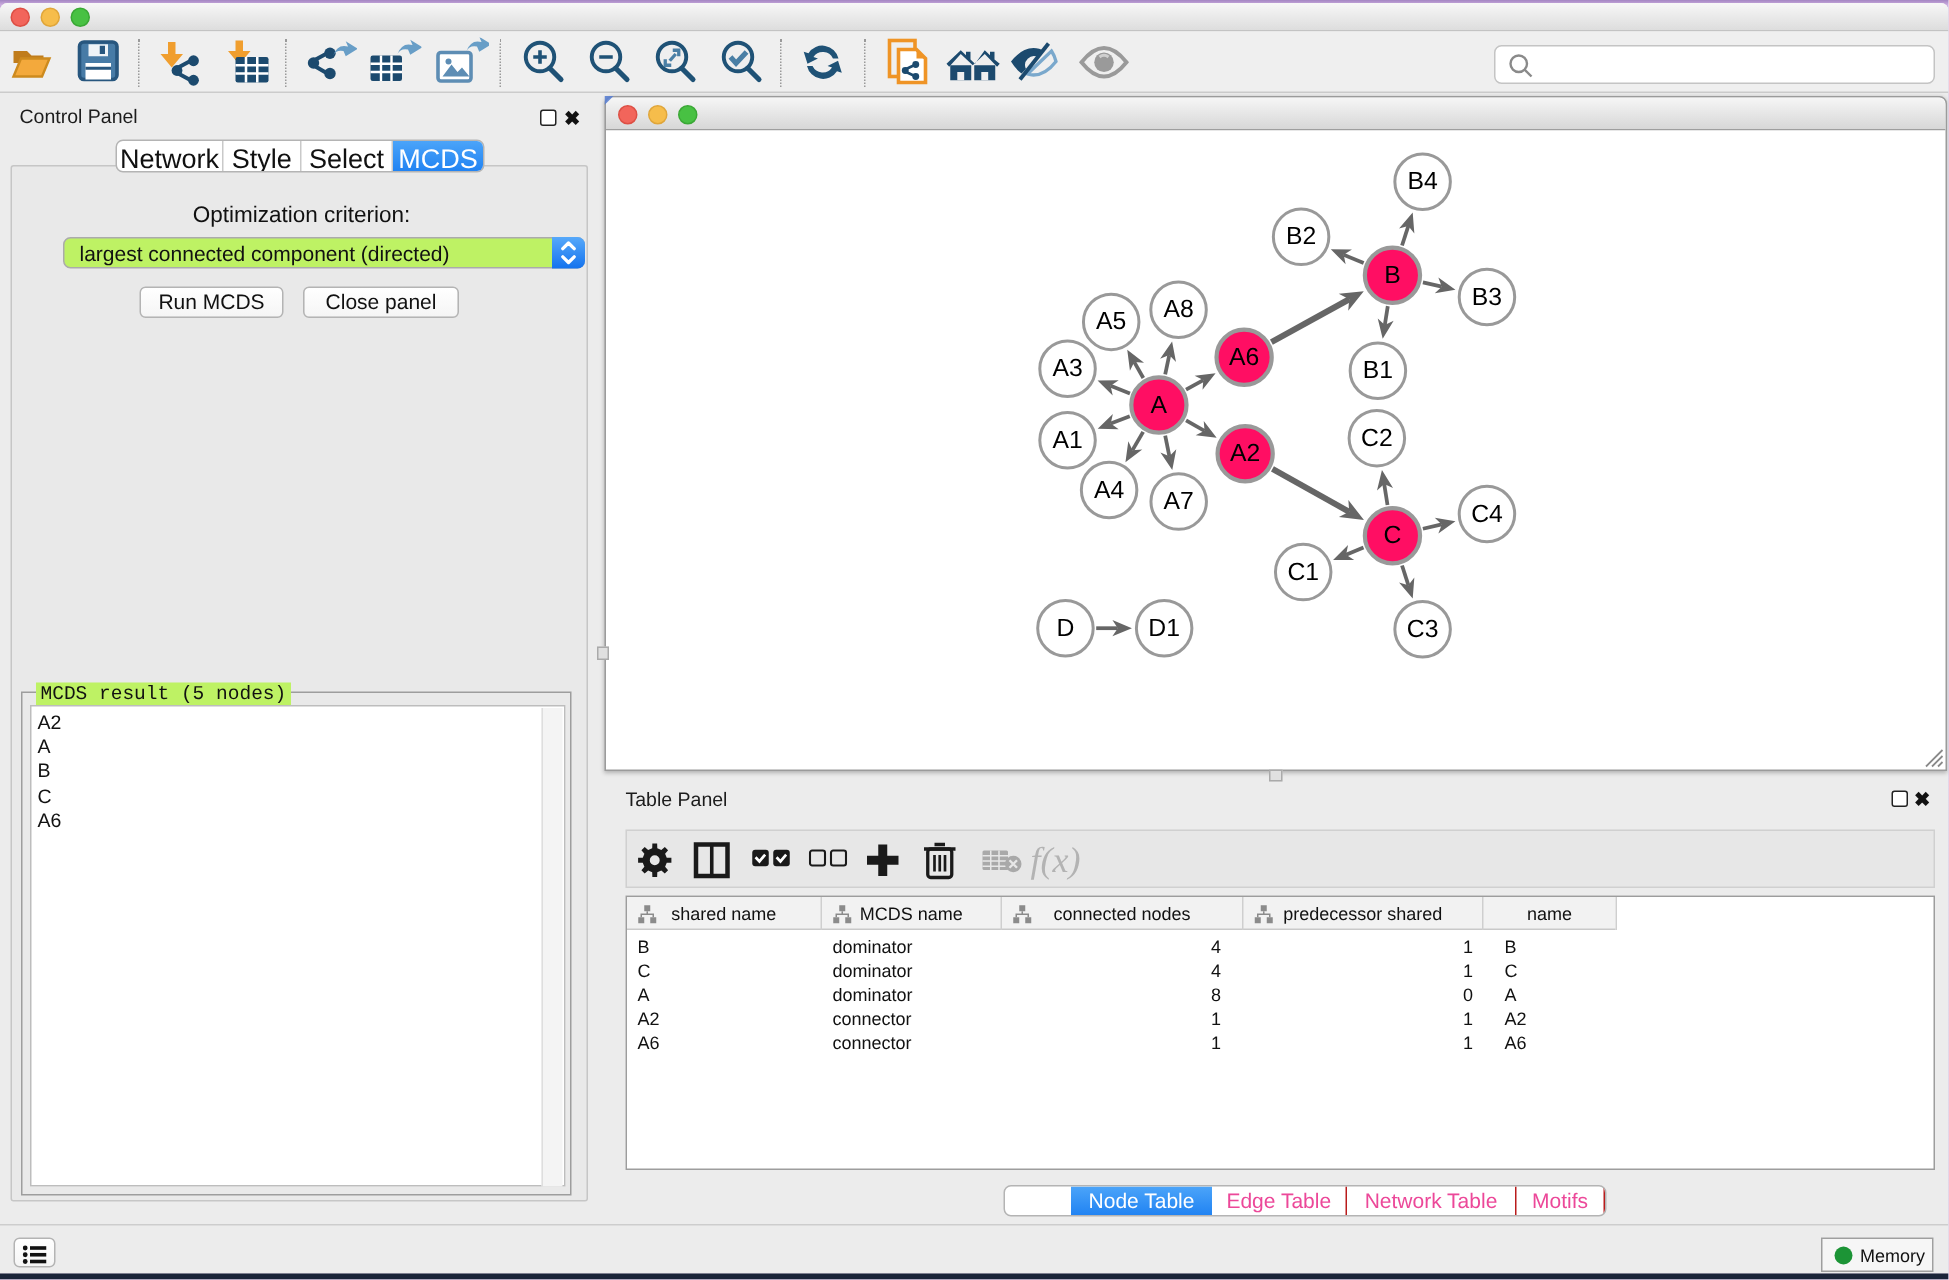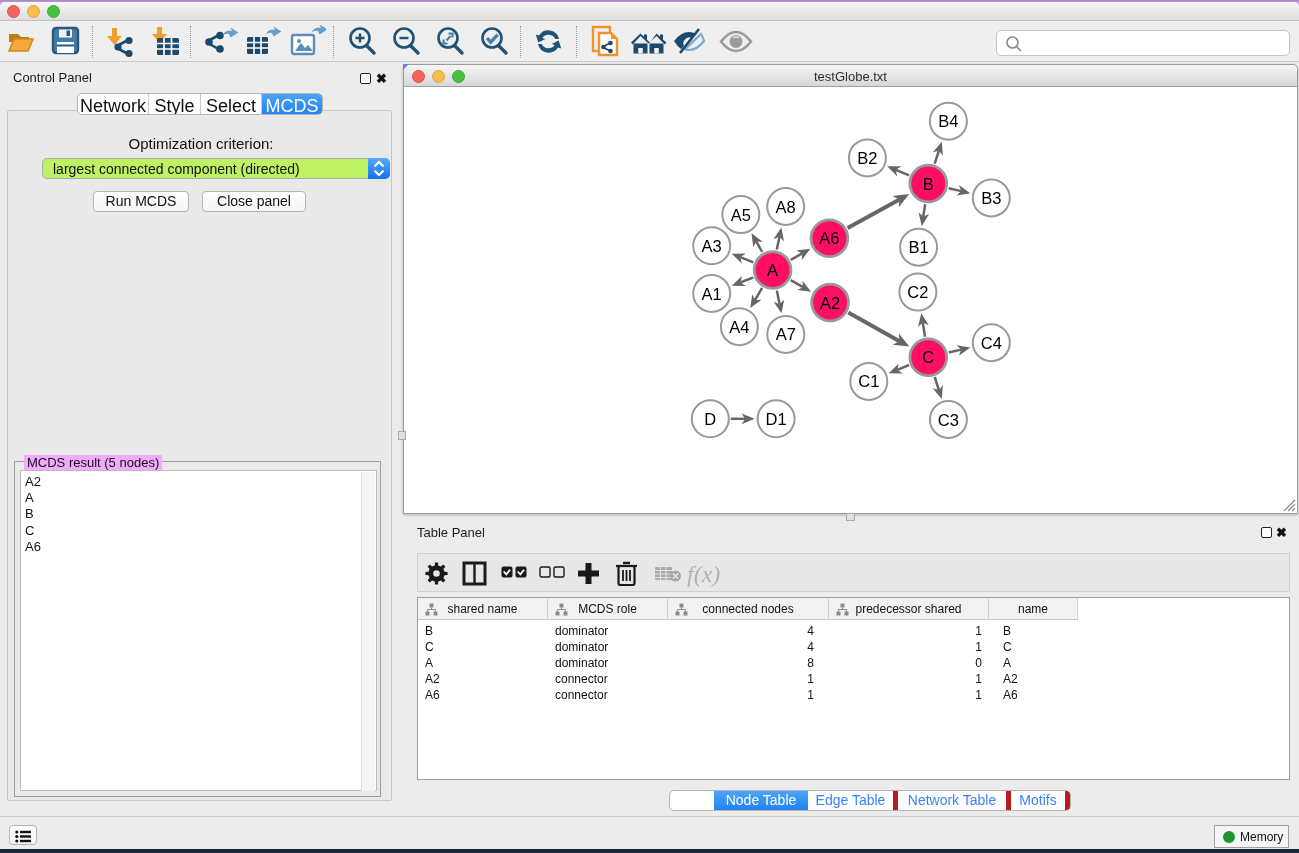--- a/index.html
+++ b/index.html
@@ -24,41 +24,41 @@
   #tabs { position:absolute; left:77px; top:93px; height:22px; display:flex; border:1px solid #b4b4b4; border-radius:5px; overflow:hidden; background:#fff; z-index:5; }
   #tabs .tab { font-size:18px; color:#111; padding:2px 0 0 0; text-align:center; height:22px; border-right:1px solid #c9c9c9; }
   #tabs .tab.sel { background:linear-gradient(#4ba4f9,#1d80f2); color:#fff; border-right:none; }
   #opt-label { position:absolute; left:0; top:135px; width:402px; text-align:center; font-size:15px; color:#111; }
   #dropdown { position:absolute; left:42px; top:158px; width:348px; height:21px; background:#bef264; border:1px solid #ababab; border-radius:5px; }
   #dropdown .txt { position:absolute; left:10px; top:2px; font-size:14px; color:#111; }
   #dropdown .spin { position:absolute; right:-1px; top:-1px; width:22px; height:21px; border-radius:0 5px 5px 0; background:linear-gradient(#57a9fa,#1473ee); }
   .btn { position:absolute; height:21px; background:linear-gradient(#ffffff,#f5f5f5); border:1px solid #b4b4b4; border-radius:4px; font-size:14px; color:#111; text-align:center; padding-top:1px; }
   
   #groupbox { position:absolute; left:14px; top:461px; width:367px; height:336px; border:1px solid #9d9d9d; background:#e9e9e9; }
-  #groupbox-label { position:absolute; left:24px; top:455px; font-size:13px; color:#111; background:#f0abfc; padding:0 3px; z-index:3;}
+  #groupbox-label { position:absolute; left:24px; top:455px; font-size:13px; color:#111; background:#bef264; padding:0 3px; z-index:3;font-family:Liberation Mono, monospace;}
   #listbox { position:absolute; left:20px; top:470px; width:357px; height:321px; background:#fff; border:1px solid #bdbdbd; font-size:13px; color:#111; }
   #listbox .sb { position:absolute; right:1px; top:1px; width:14px; height:319px; background:#f4f4f4; border-left:1px solid #dedede; }
   
   .handle { position:absolute; background:#e0e0e0; border:1px solid #aaa; }
   
   #netwin { position:absolute; left:403px; top:64px; width:895px; height:450px; background:#fff; border:1px solid #9b9b9b; border-radius:5px 5px 0 0; box-shadow:0 1px 3px rgba(0,0,0,0.25); }
   #nettitle { position:absolute; left:0; top:0; width:100%; height:22px; background:linear-gradient(#f6f6f6,#d7d7d7); border-bottom:1px solid #9e9e9e; border-radius:5px 5px 0 0; }
   #nettitle .tl { position:absolute; top:5px; width:13px; height:13px; border-radius:50%; }
   #nettitle-text { position:absolute; top:4px; width:100%; text-align:center; font-size:13px; color:#2e2e2e; }
   
   #tbl-title { position:absolute; left:417px; top:525px; font-size:13px; color:#1c1c1c; }
   #tbl-toolbar { position:absolute; left:417px; top:553px; width:873px; height:39px; background:#e7e7e7; border:1px solid #d0d0d0; }
   #datatable { position:absolute; left:417px; top:597px; width:873px; height:183px; background:#fff; border:1px solid #9d9d9d; }
   #thead { position:absolute; left:0; top:0; width:659px; height:22px; background:#f2f2f2; border-bottom:1px solid #c9c9c9; }
   .th { position:absolute; top:0; height:22px; border-right:1px solid #cfcfcf; font-size:12px; color:#111; }
   .th .lbl { position:absolute; top:4px; width:100%; text-align:center; }
   .td { position:absolute; font-size:12px; color:#111; height:16px; }
   
   #bottabs { position:absolute; left:669px; top:790px; height:21px; display:flex; border:1px solid #b4b4b4; border-radius:5px; overflow:hidden; background:#fff; }
-  #bottabs .tab { font-size:14px; color:#3b82f6; text-align:center; height:21px; padding-top:1px; border-right:5px solid #b91c1c; }
+  #bottabs .tab { font-size:14px; color:#ec4899; text-align:center; height:21px; padding-top:1px; border-right:1px solid #b91c1c; }
   #bottabs .tab.sel { background:linear-gradient(#4ba4f9,#1d80f2); color:#fff; border-right:none; }
   
   #statusbar { position:absolute; left:0; top:816px; width:1299px; height:33px; background:#ececec; border-top:1px solid #cdcdcd; }
   #memory { position:absolute; left:1214px; top:8px; width:75px; height:23px; background:#f6f6f6; border:1px solid #9f9f9f; font-size:12px; color:#111; }
   #bottom-strip { position:absolute; left:0; top:849px; width:1299px; height:4px; background:#1a2438; }
 </style>
 </head>
 <body>
 <div id="app"></div>
 <div id="titlebar">
@@ -211,21 +211,20 @@
 <div id="listbox">
   <div style="padding:3px 0 0 4px; line-height:16.2px;">A2<br>A<br>B<br>C<br>A6</div>
   <div class="sb"></div>
 </div>
 
 <div id="netwin">
   <div id="nettitle">
     <div class="tl" style="left:8px; background:#f2655b; border:1px solid #dd4f44;"></div>
     <div class="tl" style="left:28px; background:#f6bd4b; border:1px solid #e0a63a;"></div>
     <div class="tl" style="left:48px; background:#48c143; border:1px solid #3aa835;"></div>
-    <div id="nettitle-text">testGlobe.txt</div>
   </div>
   <svg style="position:absolute;right:1px;bottom:1px" width="13" height="13" viewBox="0 0 13 13">
     <g stroke="#8a8a8a" stroke-width="1.2">
         <path d="M12 1 L1 12 M12 5 L5 12 M12 9 L9 12"></path>
       </g>
   </svg>
   <svg style="position:absolute;left:-1px;top:-1px" width="7" height="7" viewBox="0 0 7 7">
     <path d="M0 0 L6 0 L0 6z" fill="#5b7fd0" opacity="0.9"></path>
   </svg>
   <svg id="graph" width="893" height="426" style="position:absolute; left:0; top:23px; opacity:0.999;">
@@ -352,21 +351,21 @@
     <path d="M19 7.5 l5 5 M24 7.5 l-5 5" stroke="#e7e7e7" stroke-width="1.6"></path>
   </svg>
   <div style="position:absolute;left:269px;top:7px;font-family:'Liberation Serif',serif;font-style:italic;font-size:24px;color:#b3b3b3;">f(x)</div>
 </div>
 <div id="datatable">
   <div id="thead"></div>
   <div class="th" style="left:0;width:130px;">
       <span class="lbl">shared name</span>
     </div>
   <div class="th" style="left:130px;width:120px;">
-      <span class="lbl">MCDS role</span>
+      <span class="lbl">MCDS name</span>
     </div>
   <div class="th" style="left:250px;width:161px;">
       <span class="lbl">connected nodes</span>
     </div>
   <div class="th" style="left:411px;width:160px;">
       <span class="lbl">predecessor shared</span>
     </div>
   <div class="th" style="left:571px;width:89px;">
       <span class="lbl">name</span>
     </div>

